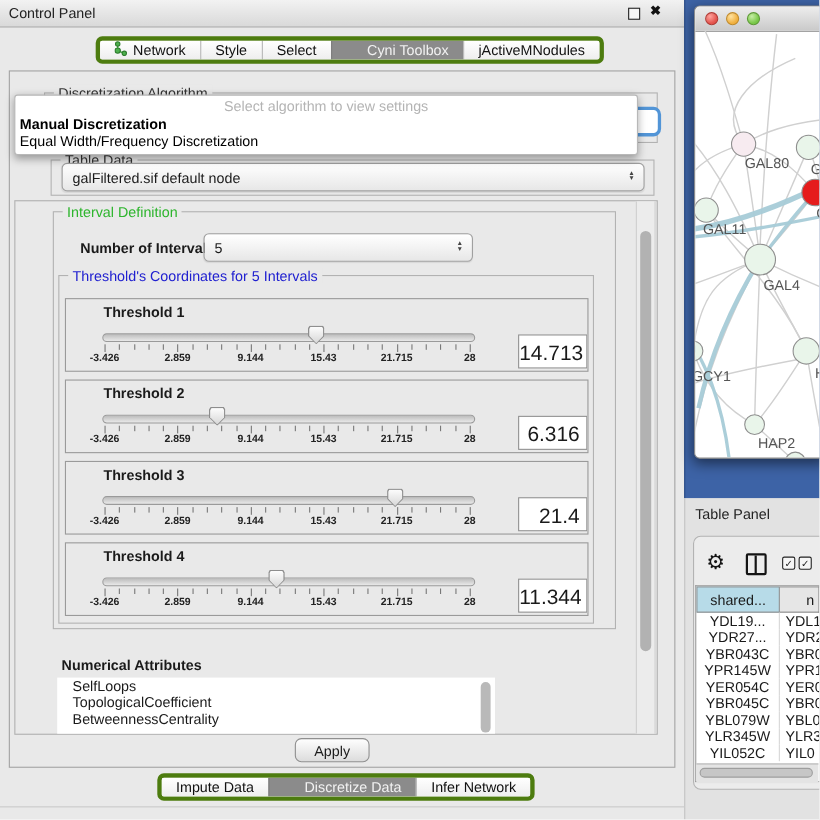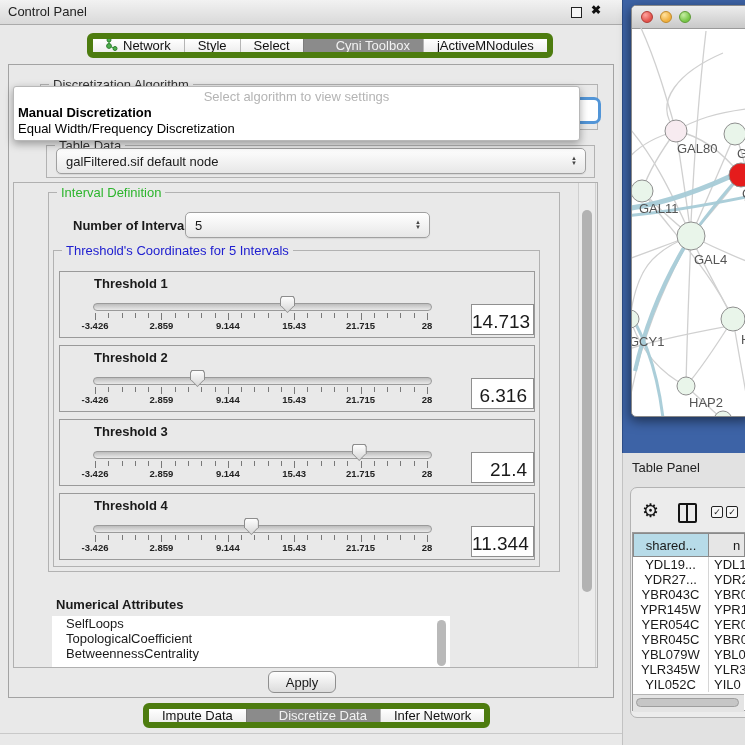--- a/index.html
+++ b/index.html
@@ -8,21 +8,21 @@
   .abs{position:absolute;}
 
   
   .titlebar{left:0;top:0;width:622px;height:24px;
     background:linear-gradient(#f2f2f2,#d9d9d9);border-bottom:1px solid #aaa;}
   .titlebar .wtitle{position:absolute;left:8px;top:4px;font-size:13px;color:#222;}
   .float-icon{position:absolute;left:571px;top:7px;width:9px;height:9px;border:1.5px solid #222;background:#f5f5f5;}
   .close-icon{position:absolute;left:591px;top:3px;font-size:12px;font-weight:bold;color:#111;}
 
   
-  .segmented{position:absolute;display:inline-flex;background:#fcfcfc;border:6px solid #4d7c0f;
+  .segmented{position:absolute;display:inline-flex;background:#fcfcfc;border:4px solid #4d7c0f;
     border-radius:6px;overflow:hidden;height:25px;box-sizing:border-box;}
   .segment{display:flex;align-items:center;gap:5px;padding:0 13px;font-size:13px;color:#111;
     border-left:1px solid #b5b5b5;background:linear-gradient(#ffffff,#eeeeee);white-space:nowrap;}
   .segment:first-child{border-left:none;}
   .segment.active{background:#8b8b8b;color:#f2f2f2;border-left-color:#7d7d7d;padding-left:32px;}
 
   
   .main-panel{left:8px;top:64px;width:606px;height:634px;border:1px solid #a3a3a3;box-sizing:border-box;}
 
   

